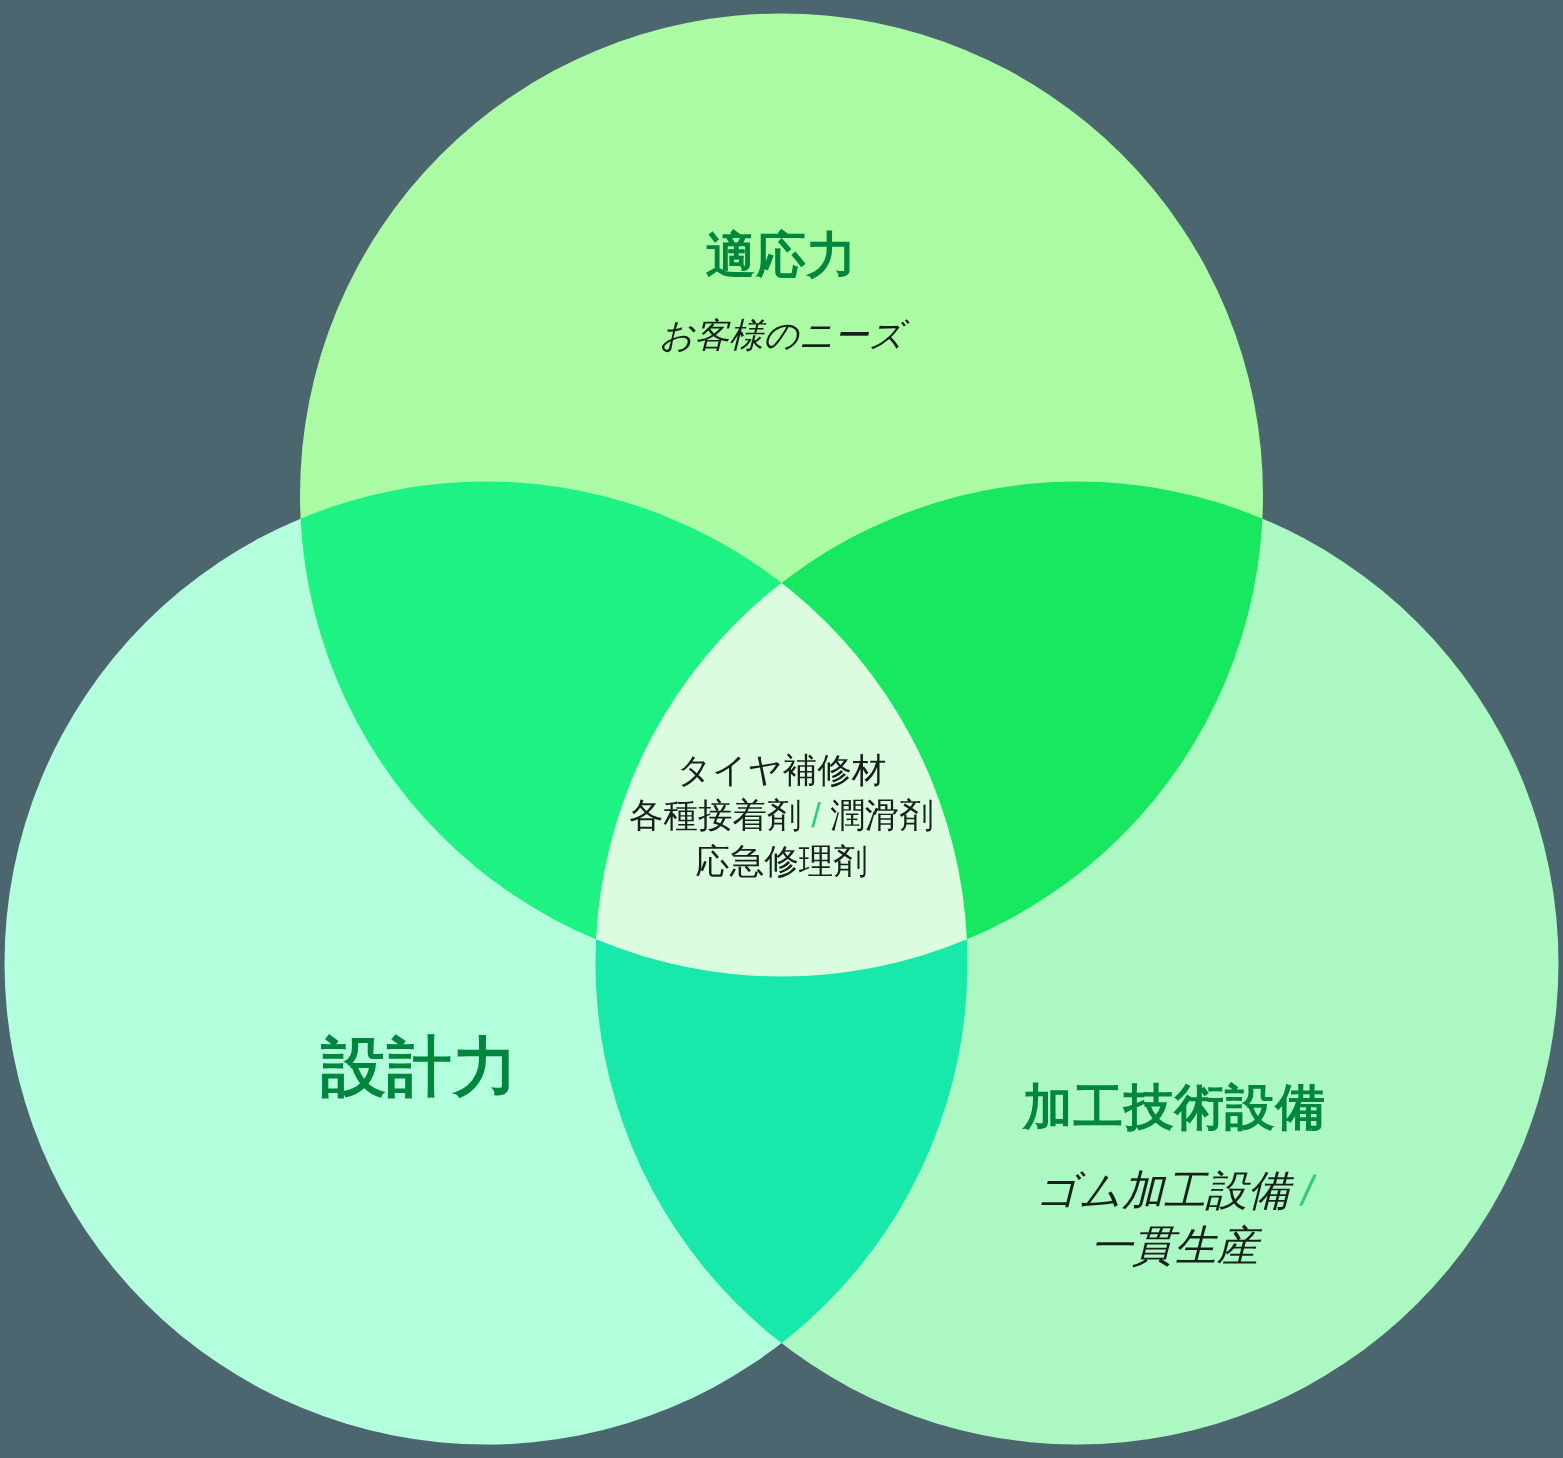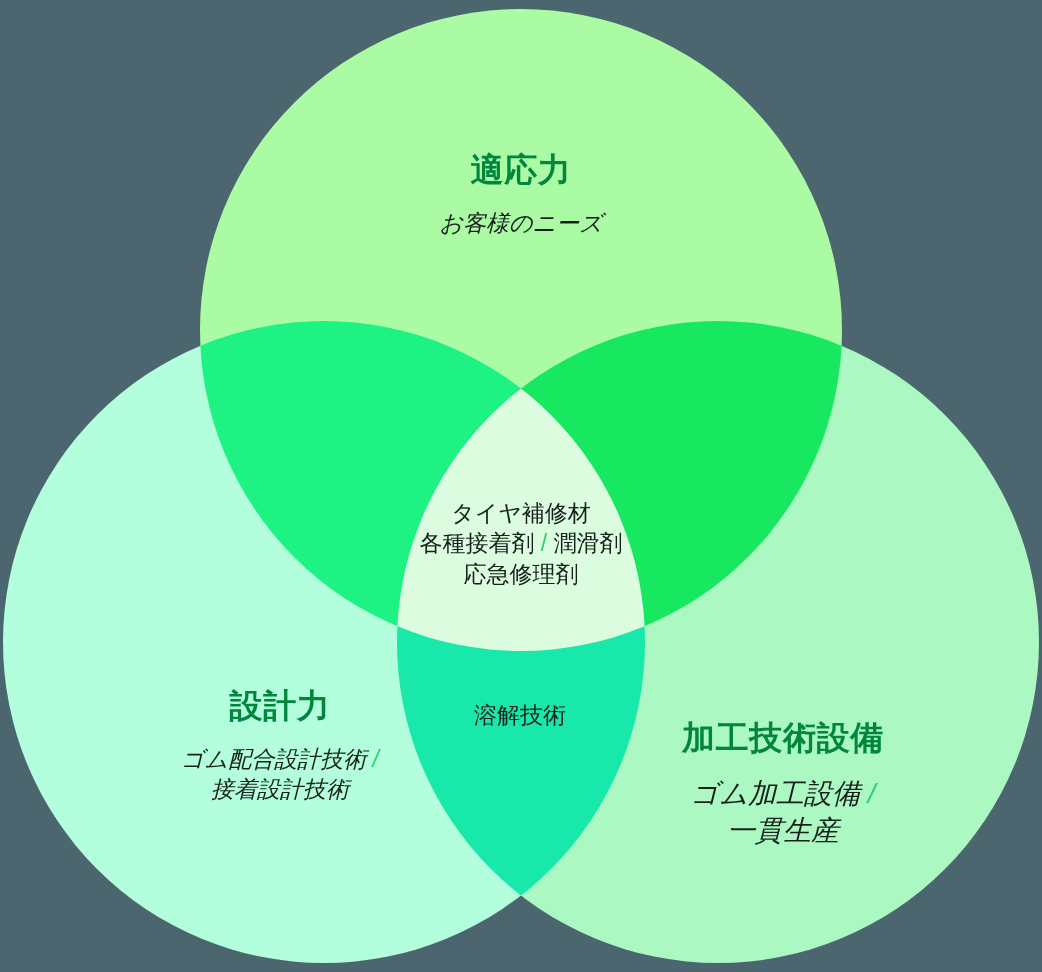--- a/index.html
+++ b/index.html
@@ -67,21 +67,21 @@
     font-size: 23px;
   }
 
   
   #label-left {
     left: 80px;
     top: 684px;
     width: 400px;
   }
   #label-left .heading {
-    font-size: 33px;
+    font-size: 43px;
     margin-bottom: 16px;
   }
   #label-left .body {
     font-size: 23px;
   }
 
   
   #label-right {
     left: 583px;
     top: 716px;
@@ -166,25 +166,20 @@
     </g>
   </svg>
 
   <div class="label" id="label-top">
     <span class="heading">適応力</span>
     <span class="body">お客様のニーズ</span>
   </div>
 
   <div class="label" id="label-left">
     <span class="heading">設計力</span>
-    <span class="body">
-      <span class="line"><span>ゴム配合設計技術</span>
-        <span class="sep">/</span></span>
-      <span class="line">接着設計技術</span>
-    </span>
   </div>
 
   <div class="label" id="label-right">
     <span class="heading">加工技術設備</span>
     <span class="body">
       <span class="line"><span>ゴム加工設備</span>
         <span class="sep">/</span></span>
       <span class="line">一貫生産</span>
     </span>
   </div>
@@ -193,16 +188,15 @@
 
   <div class="label" id="label-center">
     <span class="line">タイヤ補修材</span>
     <span class="line"><span>各種接着剤</span>
       <span class="sep">/</span>
       <span>潤滑剤</span></span>
     <span class="line">応急修理剤</span>
   </div>
 
   <div class="label" id="label-overlap-lr">
-    <span class="line">溶解技術</span>
   </div>
 
 </div>
 
 </body></html>

